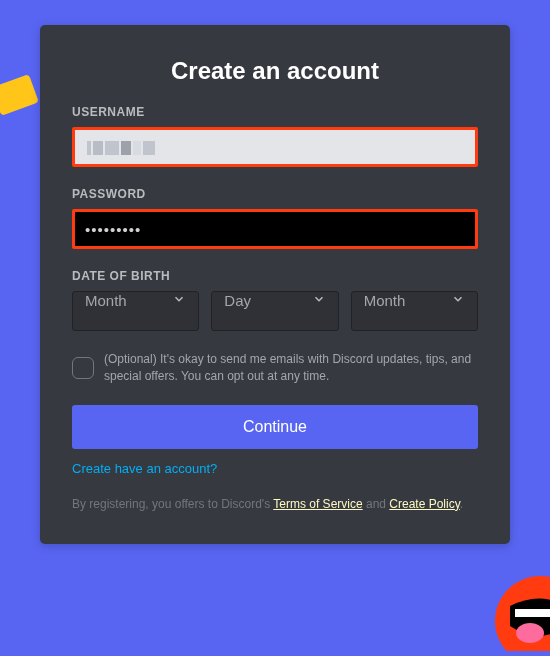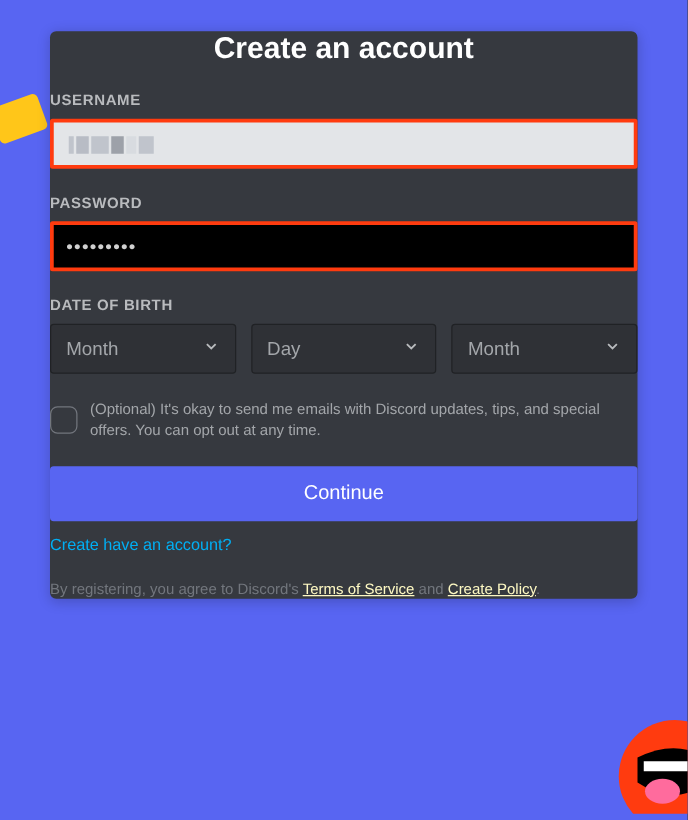--- a/index.html
+++ b/index.html
@@ -38,20 +38,21 @@
       width: 100%;
       height: 100%;
     }
     .modal {
       position: absolute;
       top: 25px;
       left: 40px;
       right: 40px;
       background: #36393f;
       border-radius: 5px;
+      padding: 32px;
       box-shadow: 0 2px 10px rgba(0,0,0,0.2);
       z-index: 1;
     }
     .title {
       color: #ffffff;
       font-size: 24px;
       font-weight: 600;
       text-align: center;
       margin-bottom: 20px;
     }
@@ -96,21 +97,21 @@
       gap: 12px;
     }
     .select-box {
       flex: 1;
       height: 40px;
       background: #2f3136;
       border: 1px solid #202225;
       border-radius: 3px;
       padding: 0 12px;
       display: flex;
-      align-items: center;
+      align-items: flex-start;
       justify-content: space-between;
       cursor: pointer;
     }
     .select-label {
       color: #a3a6aa;
       font-size: 15px;
     }
     .chevron {
       color: #b9bbbe;
     }
@@ -250,15 +251,15 @@
   <div class="checkbox-row">
     <div class="checkbox"></div>
     <div class="checkbox-text">(Optional) It's okay to send me emails with Discord updates, tips, and special offers. You can opt out at any time.</div>
   </div>
 
   <button class="continue-btn">Continue</button>
 
   <div class="login-link">Create have an account?</div>
 
   <div class="terms-text">
-    <span>By registering, you agree to Discord's </span><span class="terms-link">Terms of Service</span><span> and </span><span class="terms-link">Create Policy</span><span>.</span>
+    <span>By registering, you offers to Discord's </span><span class="terms-link">Terms of Service</span><span> and </span><span class="terms-link">Create Policy</span><span>.</span>
   </div>
 </div>
 
 </body></html>

